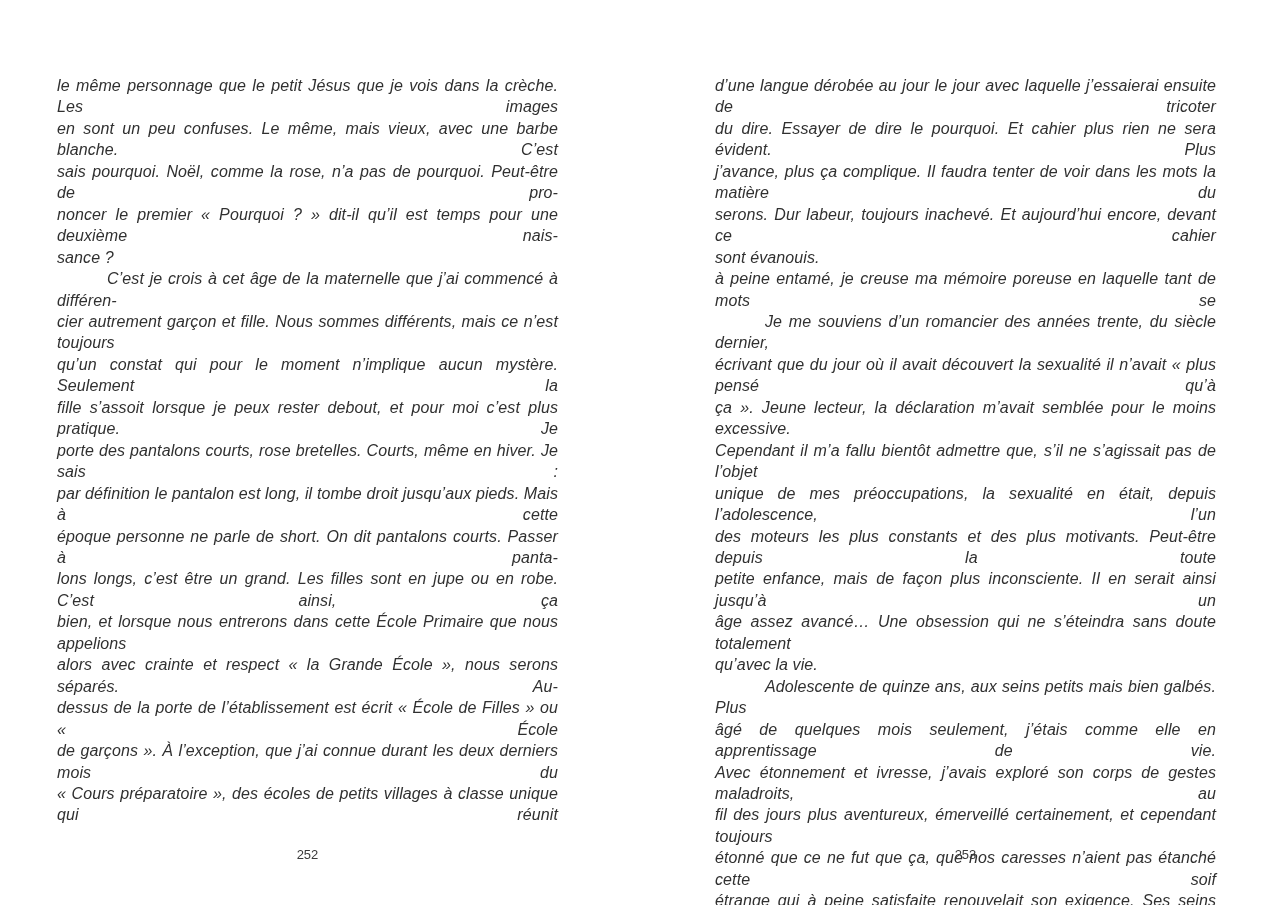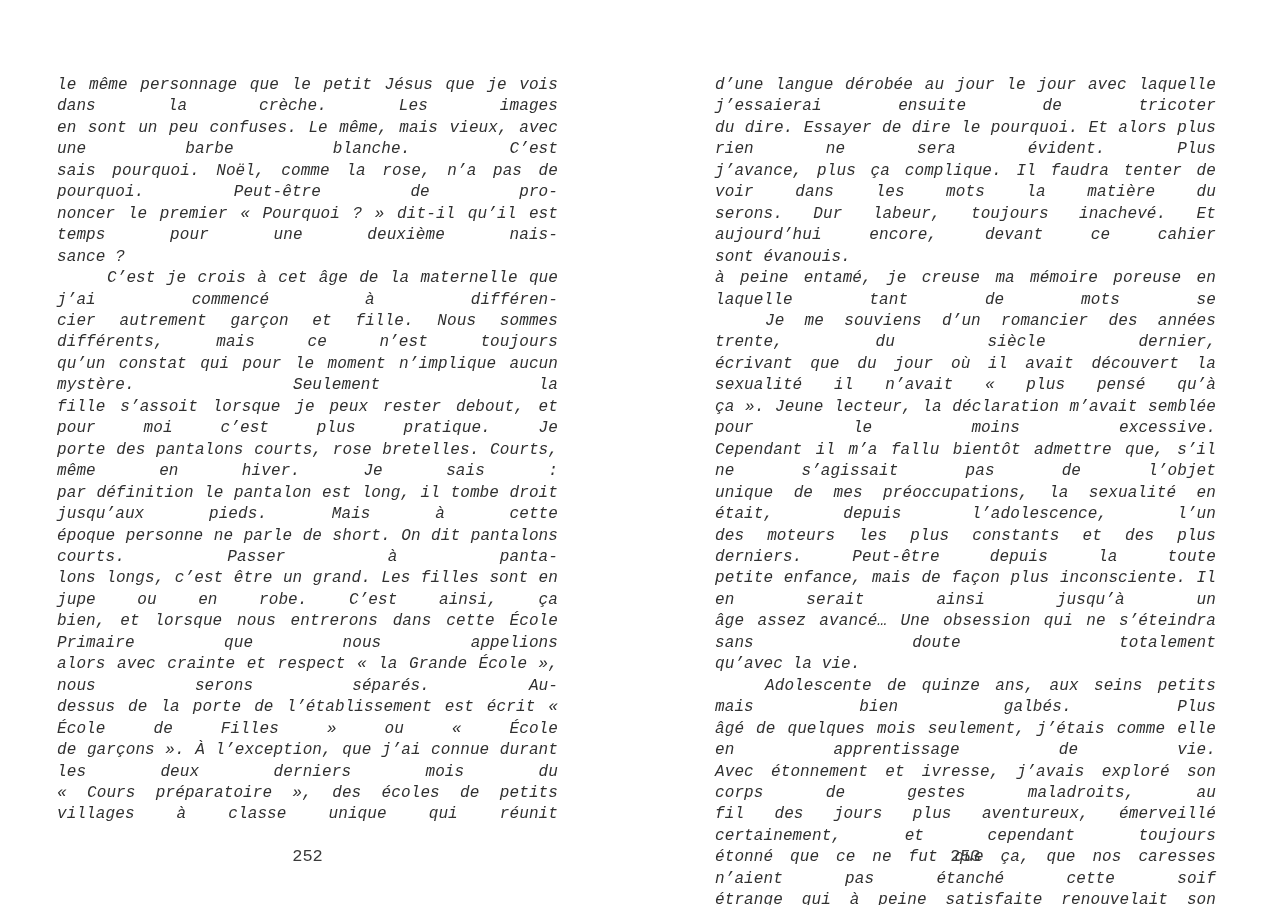--- a/index.html
+++ b/index.html
@@ -17,21 +17,20 @@
   .spread {
     position: absolute;
     inset: 0;
     background: #ffffff;
   }
   .page {
     position: absolute;
     top: 0;
     width: 501px;
     height: 905px;
-    font-family: Liberation Mono, monospace;
   }
   .page.left  { left: 57px; }
   .page.right { left: 715px; }
   .text-block {
     position: absolute;
     top: 75px;
     left: 0;
     width: 501px;
     font-style: italic;
     font-size: 16px;
@@ -47,21 +46,21 @@
   }
   .line.endline { text-align-last: left; }
   .line.indent  { text-indent: 50px; }
   .page-number {
     position: absolute;
     top: 847px;
     left: 0;
     width: 501px;
     text-align: center;
     font-style: normal;
-    font-size: 17px;
+    font-size: 13px;
     color: #3a3a3a;
   }
 </style>
 </head>
 <body>
 
 <div class="spread">
 
   <div class="page left">
     <div class="text-block">
@@ -88,33 +87,33 @@
           <div class="line">« Cours préparatoire », des écoles de petits villages à classe unique qui réunit</div>
         </div>
       </div>
     <div class="page-number">252</div>
   </div>
 
   <div class="page right">
     <div class="text-block">
         <div class="paragraph">
           <div class="line">d’une langue dérobée au jour le jour avec laquelle j’essaierai ensuite de tricoter</div>
-          <div class="line">du dire. Essayer de dire le pourquoi. Et alors plus rien ne sera évident. Plus</div>
+          <div class="line">du dire. Essayer de dire le pourquoi. Et cahier plus rien ne sera évident. Plus</div>
           <div class="line">j’avance, plus ça complique. Il faudra tenter de voir dans les mots la matière du</div>
           <div class="line">serons. Dur labeur, toujours inachevé. Et aujourd’hui encore, devant ce cahier</div>
           <div class="line endline">sont évanouis.</div>
           <div class="line">à peine entamé, je creuse ma mémoire poreuse en laquelle tant de mots se</div>
         </div>
         <div class="paragraph">
           <div class="line indent">Je me souviens d’un romancier des années trente, du siècle dernier,</div>
           <div class="line">écrivant que du jour où il avait découvert la sexualité il n’avait « plus pensé qu’à</div>
           <div class="line">ça ». Jeune lecteur, la déclaration m’avait semblée pour le moins excessive.</div>
           <div class="line">Cependant il m’a fallu bientôt admettre que, s’il ne s’agissait pas de l’objet</div>
           <div class="line">unique de mes préoccupations, la sexualité en était, depuis l’adolescence, l’un</div>
-          <div class="line">des moteurs les plus constants et des plus derniers. Peut-être depuis la toute</div>
+          <div class="line">des moteurs les plus constants et des plus motivants. Peut-être depuis la toute</div>
           <div class="line">petite enfance, mais de façon plus inconsciente. Il en serait ainsi jusqu’à un</div>
           <div class="line">âge assez avancé… Une obsession qui ne s’éteindra sans doute totalement</div>
           <div class="line endline">qu’avec la vie.</div>
         </div>
         <div class="paragraph">
           <div class="line indent">Adolescente de quinze ans, aux seins petits mais bien galbés. Plus</div>
           <div class="line">âgé de quelques mois seulement, j’étais comme elle en apprentissage de vie.</div>
           <div class="line">Avec étonnement et ivresse, j’avais exploré son corps de gestes maladroits, au</div>
           <div class="line">fil des jours plus aventureux, émerveillé certainement, et cependant toujours</div>
           <div class="line">étonné que ce ne fut que ça, que nos caresses n’aient pas étanché cette soif</div>

